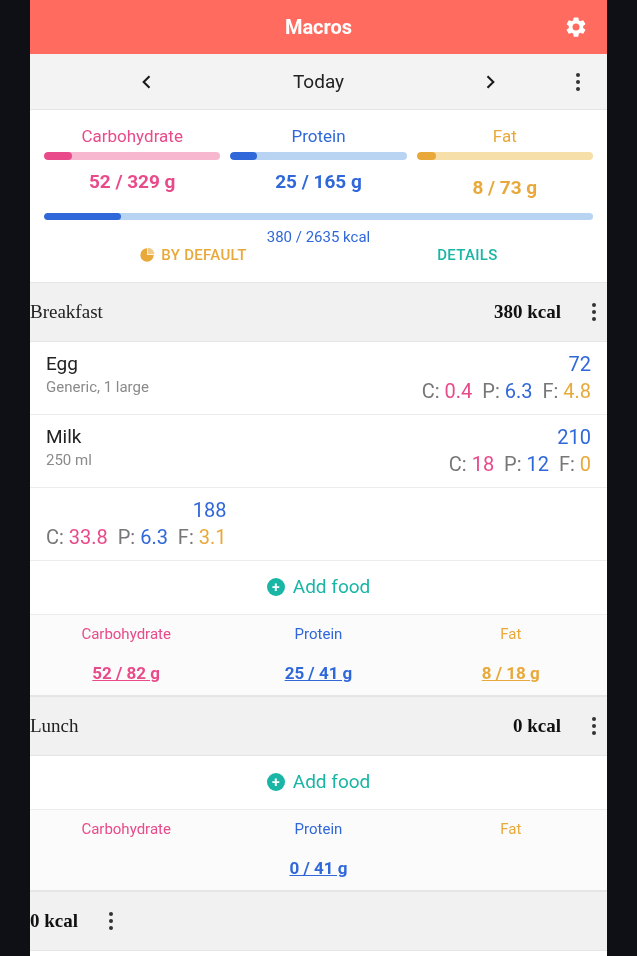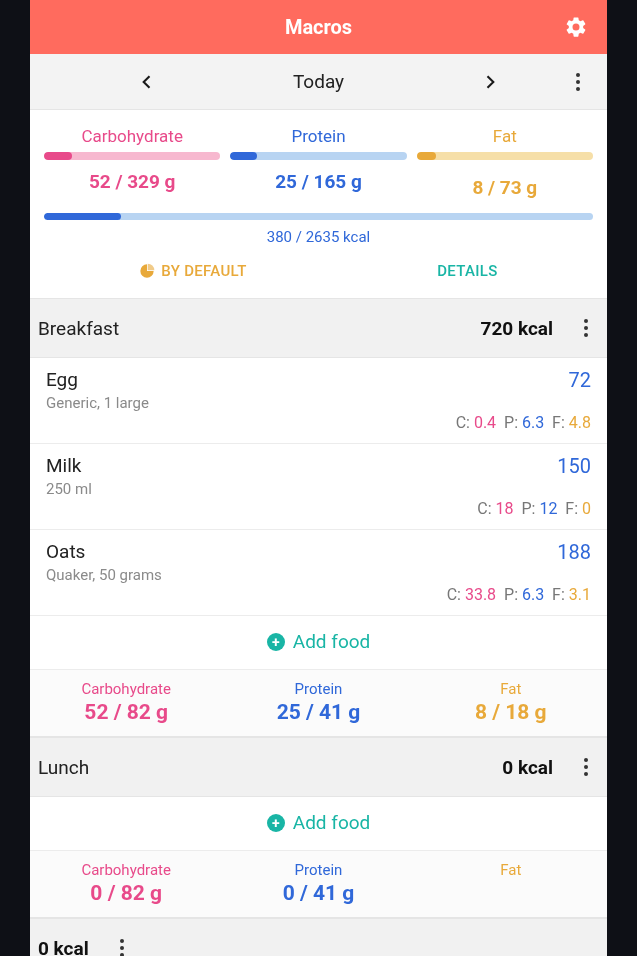--- a/index.html
+++ b/index.html
@@ -99,60 +99,61 @@
   .macro-value.prot { color:#3068d9; }
   .macro-value.fat  { color:#e8a93a;margin-top:16px; }
 
   .cal-bar-track {
     height:7px; border-radius:4px; background:#b8d4f2; margin-top:14px; position:relative; overflow:hidden;
   }
   .cal-bar-fill { position:absolute; left:0; top:0; bottom:0; background:#3068d9; border-radius:4px;}
   .cal-text { text-align:center; color:#3068d9; font-size:15px; margin-top:8px;}
 
   .summary-links {
-    display:flex; justify-content:space-around; margin-top:16px; padding-bottom:8px;
+    display:flex; justify-content:space-around; padding-bottom:8px;
   }
   .sum-link {
     display:flex; align-items:center; gap:6px; cursor:pointer;
     font-weight:500; font-size:15px; letter-spacing:0.3px;
   }
   .sum-link.default { color:#e8a93a;}
   .sum-link.details { color:#19b5a5;}
   .pie-ic { width:16px; height:16px; }
 
   
   .meal-header {
     background:#f1f1f1;
     height:60px;
     display:flex;
     align-items:center;
-    padding:0 8px;
+    padding:0 0;
     border-top:1px solid #e5e5e5;
     border-bottom:1px solid #e5e5e5;
     position:relative;
+    font-family:Liberation Serif, serif;
   }
   .meal-name { font-size:19px; color:#222; flex:1; }
   .meal-cal { font-weight:700; font-size:19px; color:#111; margin-right:20px; }
   .meal-more { width:26px; display:flex; justify-content:center; cursor:pointer;}
 
   
   .food-row {
     padding:10px 16px 11px;
     border-bottom:1px solid #ececec;
     display:flex;
     justify-content:space-between;
     align-items:flex-start;
     background:#fff;
     cursor:pointer;
   }
   .food-left .food-name { font-size:19px; color:#222; }
   .food-left .food-detail { font-size:15px; color:#8a8a8a; margin-top:3px;}
   .food-right { text-align:right; }
   .food-cal { color:#3068d9; font-size:20px; }
-  .food-macros { font-size:16px; margin-top:21px; color:#777;}
+  .food-macros { font-size:20px; margin-top:3px; color:#777;}
   .food-macros .mc { color:#e84a8a; }
   .food-macros .mp { color:#3068d9; }
   .food-macros .mf { color:#e8a93a; }
 
   
   .add-food {
     background:#fff;
     text-align:center;
     padding:14px 0 16px;
     color:#19b5a5;
@@ -172,21 +173,21 @@
     background:#fbfbfb;
     display:flex;
     padding:10px 0 12px;
     border-bottom:1px solid #e5e5e5;
   }
   .meal-macros .mm-col { flex:1; text-align:center; }
   .mm-label { font-size:15px; }
   .mm-label.carb { color:#e84a8a;}
   .mm-label.prot { color:#3068d9;}
   .mm-label.fat  { color:#e8a93a;}
-  .mm-val { font-weight:700; font-size:21px; margin-top:2px;}
+  .mm-val { font-weight:700; font-size:17px; margin-top:20px;text-decoration:underline;}
   .mm-val.carb { color:#e84a8a;}
   .mm-val.prot { color:#3068d9;}
   .mm-val.fat  { color:#e8a93a;}
 </style>
 </head>
 <body>
 
 <div class="app">
 
   <div class="top-bar">
@@ -257,21 +258,21 @@
       </div>
       <div class="sum-link details">
         <span>DETAILS</span>
       </div>
     </div>
   </div>
 
   <div id="meals">
       <div class="meal-header">
         <div class="meal-name">Breakfast</div>
-        <div class="meal-cal">720 kcal</div>
+        <div class="meal-cal">380 kcal</div>
         <div class="meal-more">
           <div class="dots">
             <span></span>
             <span></span>
             <span></span>
           </div>
         </div>
       </div>
       <div class="food-row">
         <div class="food-left">
@@ -282,29 +283,25 @@
           <div class="food-cal">72</div>
           <div class="food-macros">C: <span class="mc">0.4</span>&nbsp;&nbsp;P: <span class="mp">6.3</span>&nbsp;&nbsp;F: <span class="mf">4.8</span></div>
         </div>
       </div>
       <div class="food-row">
         <div class="food-left">
           <div class="food-name">Milk</div>
           <div class="food-detail">250 ml</div>
         </div>
         <div class="food-right">
-          <div class="food-cal">150</div>
+          <div class="food-cal">210</div>
           <div class="food-macros">C: <span class="mc">18</span>&nbsp;&nbsp;P: <span class="mp">12</span>&nbsp;&nbsp;F: <span class="mf">0</span></div>
         </div>
       </div>
       <div class="food-row">
-        <div class="food-left">
-          <div class="food-name">Oats</div>
-          <div class="food-detail">Quaker, 50 grams</div>
-        </div>
         <div class="food-right">
           <div class="food-cal">188</div>
           <div class="food-macros">C: <span class="mc">33.8</span>&nbsp;&nbsp;P: <span class="mp">6.3</span>&nbsp;&nbsp;F: <span class="mf">3.1</span></div>
         </div>
       </div>
       <div class="add-food">
         <span class="plus-circ">+</span>
         <span>Add food</span>
       </div>
       <div class="meal-macros">
@@ -332,21 +329,20 @@
           </div>
         </div>
       </div>
       <div class="add-food">
         <span class="plus-circ">+</span>
         <span>Add food</span>
       </div>
       <div class="meal-macros">
         <div class="mm-col">
           <div class="mm-label carb">Carbohydrate</div>
-          <div class="mm-val carb">0 / 82 g</div>
         </div>
         <div class="mm-col">
           <div class="mm-label prot">Protein</div>
           <div class="mm-val prot">0 / 41 g</div>
         </div>
         <div class="mm-col">
           <div class="mm-label fat">Fat</div>
         </div>
       </div>
       <div class="meal-header">

